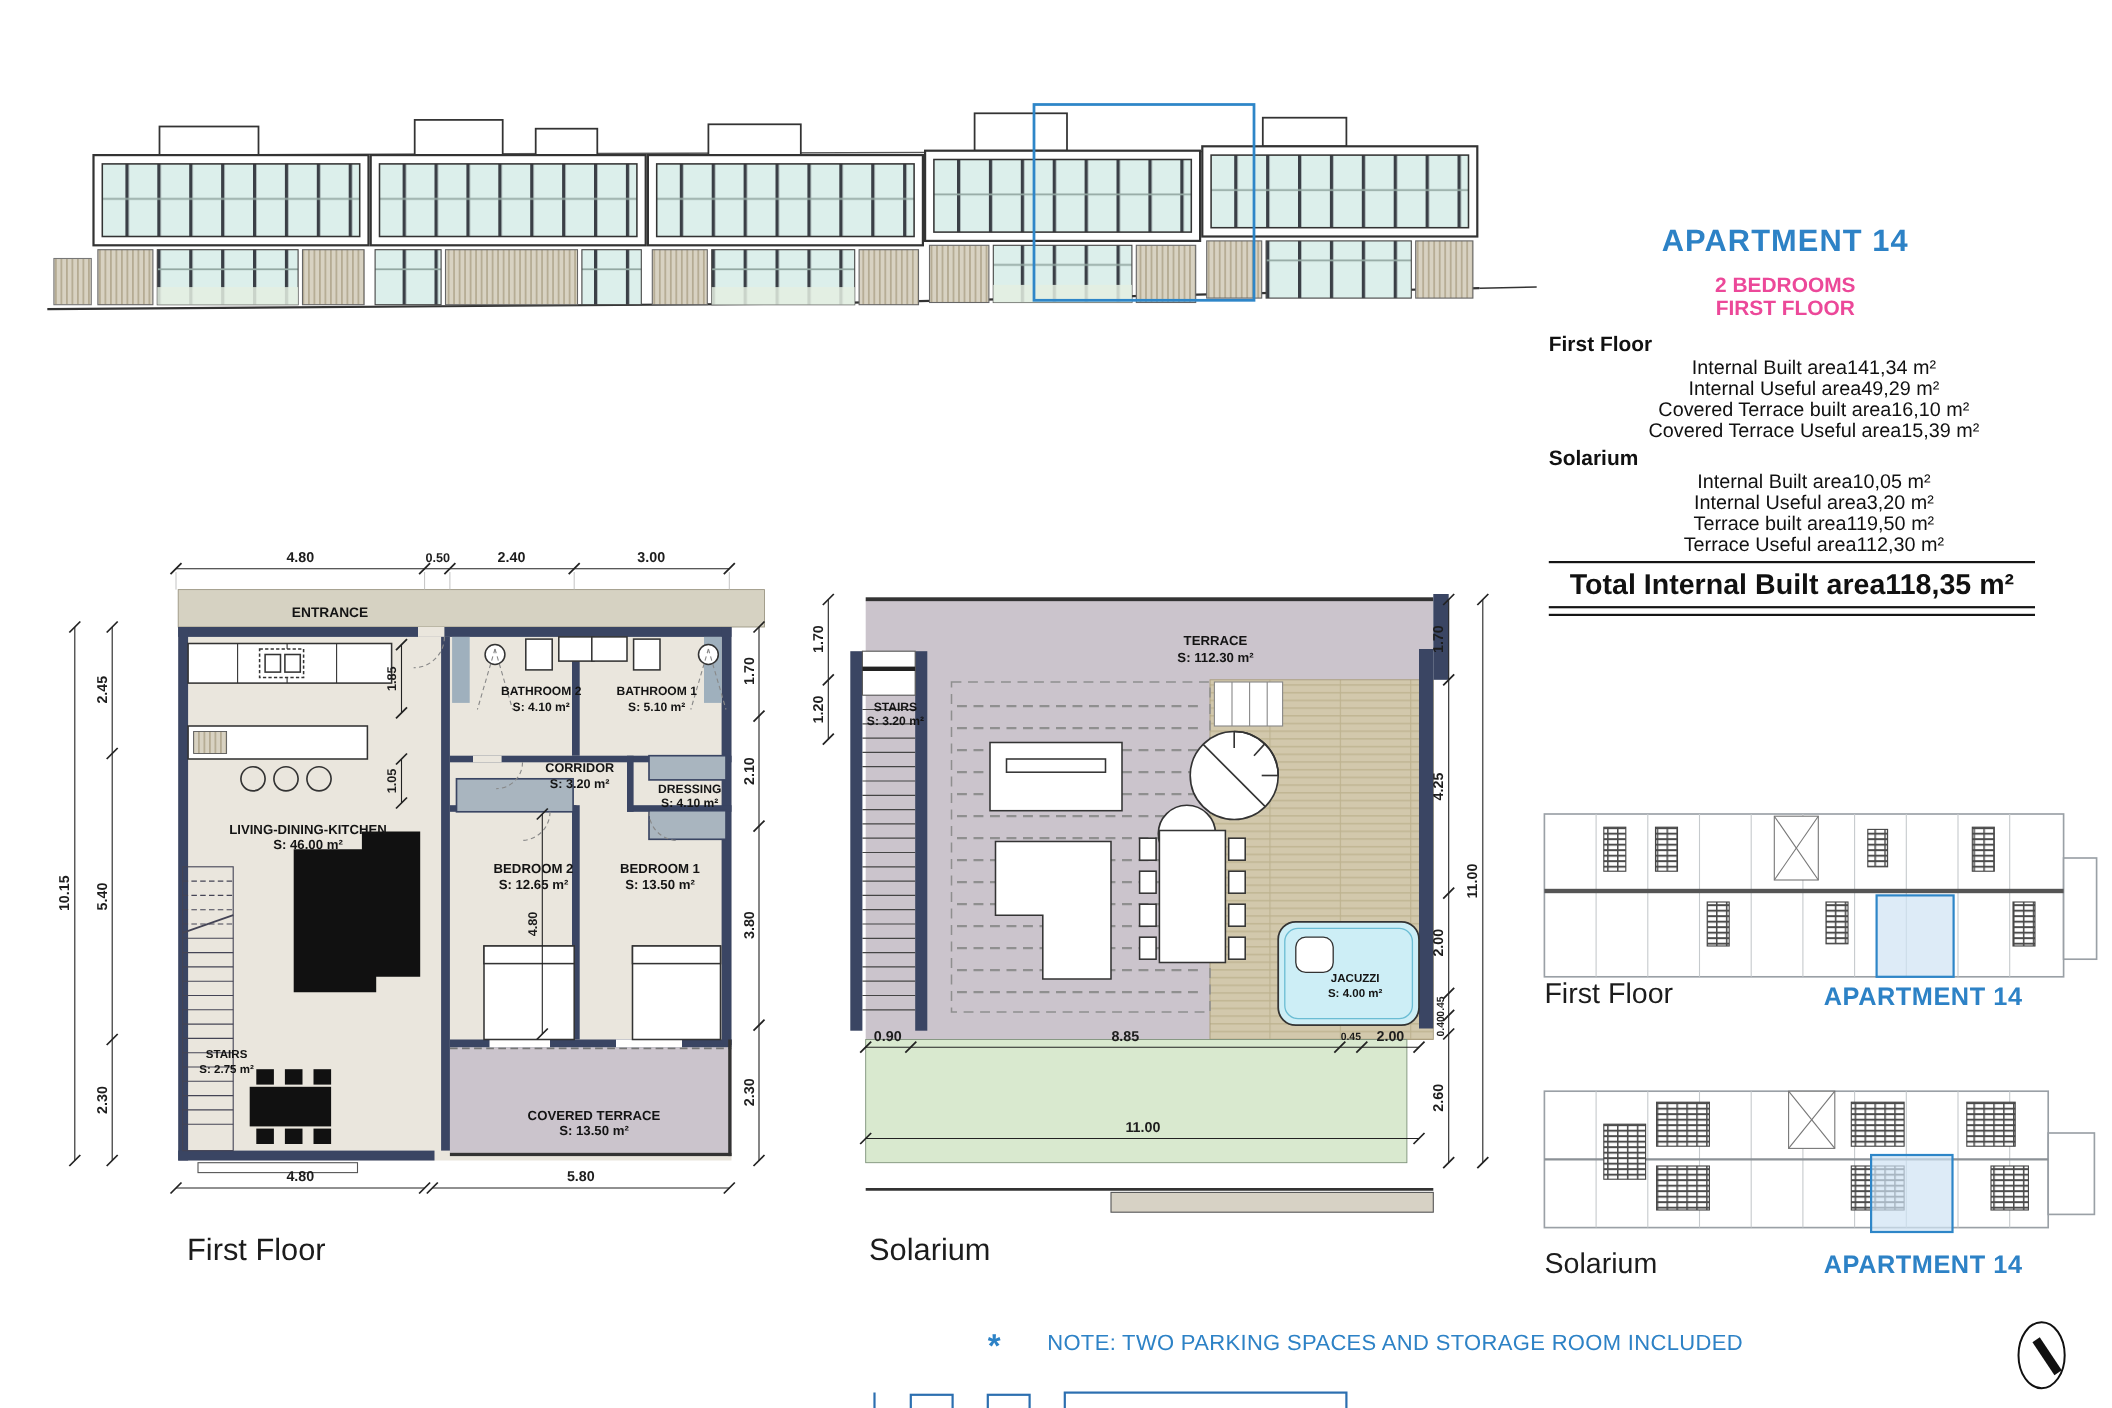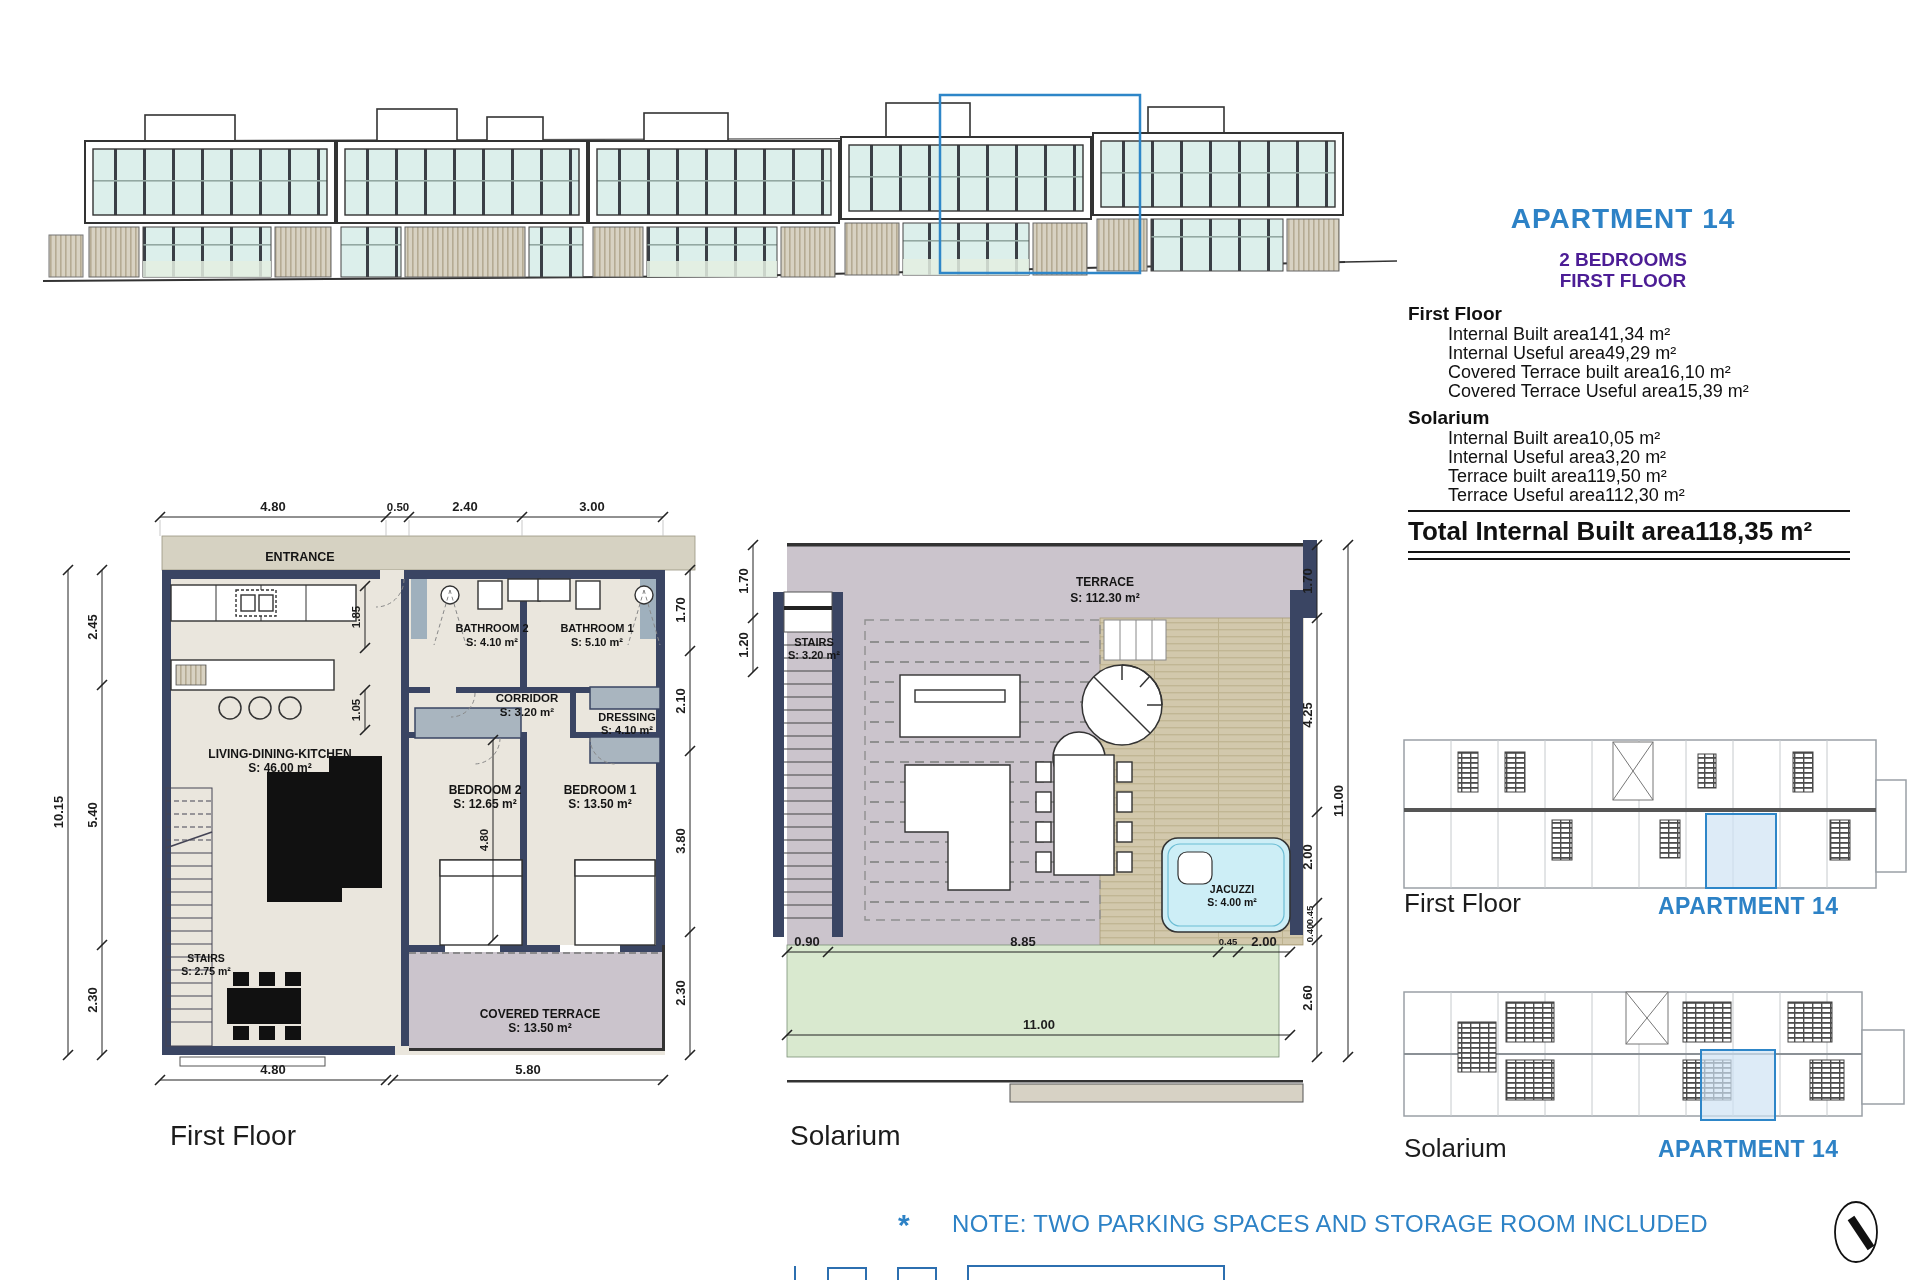--- a/index.html
+++ b/index.html
@@ -3,35 +3,35 @@
 <meta charset="utf-8">
 <style>
   html,body{margin:0;padding:0}
   body{width:1920px;height:1280px;position:relative;overflow:hidden;background:#fff;
        font-family:"Liberation Sans",sans-serif;color:#1b1b1b}
   .abs{position:absolute}
   svg{font-family:"Liberation Sans",sans-serif}
   
   .title-block{left:1448px;top:203px;width:350px;text-align:center}
   .apt-title{font-size:28px;font-weight:700;letter-spacing:1px;color:#2d82c6}
-  .apt-sub{font-size:19px;font-weight:700;color:#4c1d95;line-height:21px}
+  .apt-sub{font-size:19px;font-weight:700;color:#ec4899;line-height:21px}
   
   .area-table{left:1408px;top:303px;width:442px}
   .sec-h{font-size:19px;font-weight:700;line-height:22px;color:#111}
-  .trow{display:flex;justify-content:flex-start;line-height:19px;font-size:18px;padding-left:40px;color:#111}
+  .trow{display:flex;justify-content:center;line-height:19px;font-size:18px;padding-left:40px;color:#111}
   .trow.big{padding-left:0;font-weight:700;line-height:29px;font-size:26px}
   .trow.total{padding-left:0;font-weight:700;line-height:29px;font-size:20.5px}
   .tval{white-space:nowrap}
   .tdiv{border-top:2.5px solid #151515;margin:5px 0}
   
   .cap{font-size:28px;color:#1c1c1c}
   .kp-cap{font-size:26px;color:#1c1c1c}
   .apt-label{font-size:23px;font-weight:600;color:#2d82c6;letter-spacing:0.5px}
   .note-mark{font-size:30px;font-weight:700;color:#2d82c6}
-  .note-text{font-size:24px;font-weight:500;color:#2d82c6;letter-spacing:0.3px}
+  .note-text{font-size:20px;font-weight:500;color:#2d82c6;letter-spacing:0.3px}
   
   .d{font-size:13px;font-weight:700;fill:#1d1d1d}
   .d2{font-size:11.5px;font-weight:700;fill:#1d1d1d}
   .d3{font-size:9.5px;font-weight:700;fill:#1d1d1d}
   .rl{font-size:12px;font-weight:700;fill:#141414;text-anchor:middle}
   .rs{font-size:10.5px;font-weight:700;fill:#141414;text-anchor:middle}
   .dimline{stroke:#222;stroke-width:1}
   .tick{stroke:#222;stroke-width:1.6}
   .ext{stroke:#bbb;stroke-width:0.8}
   .wall{fill:#3a4563}

